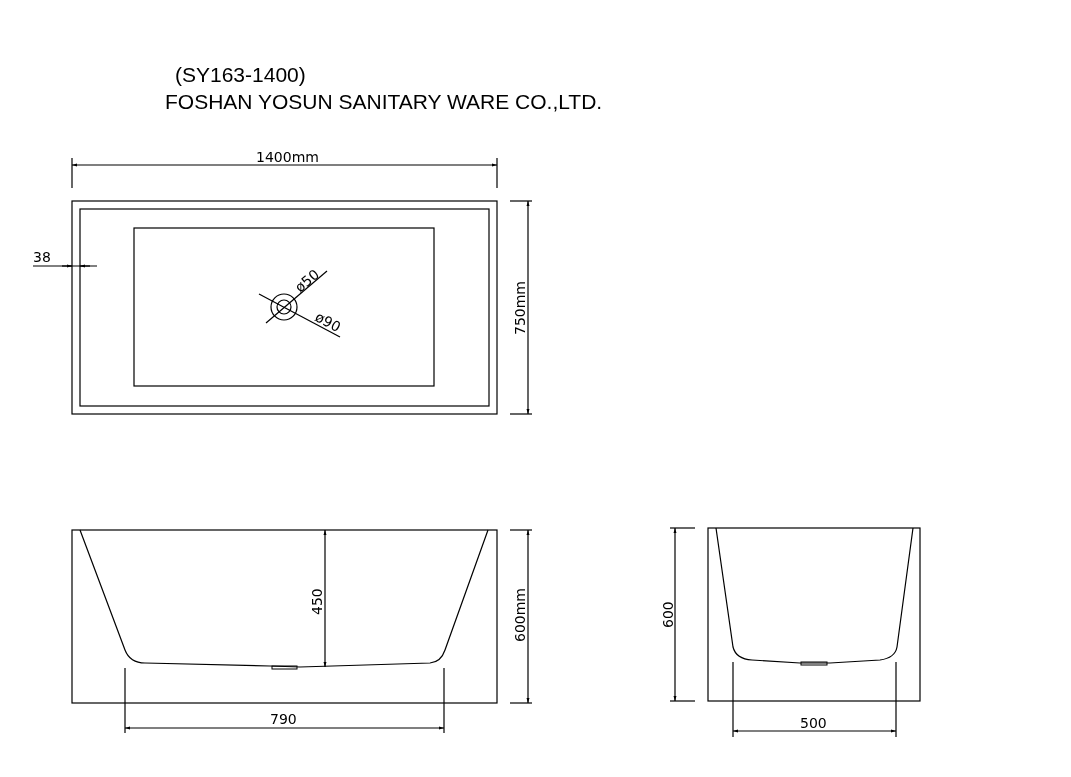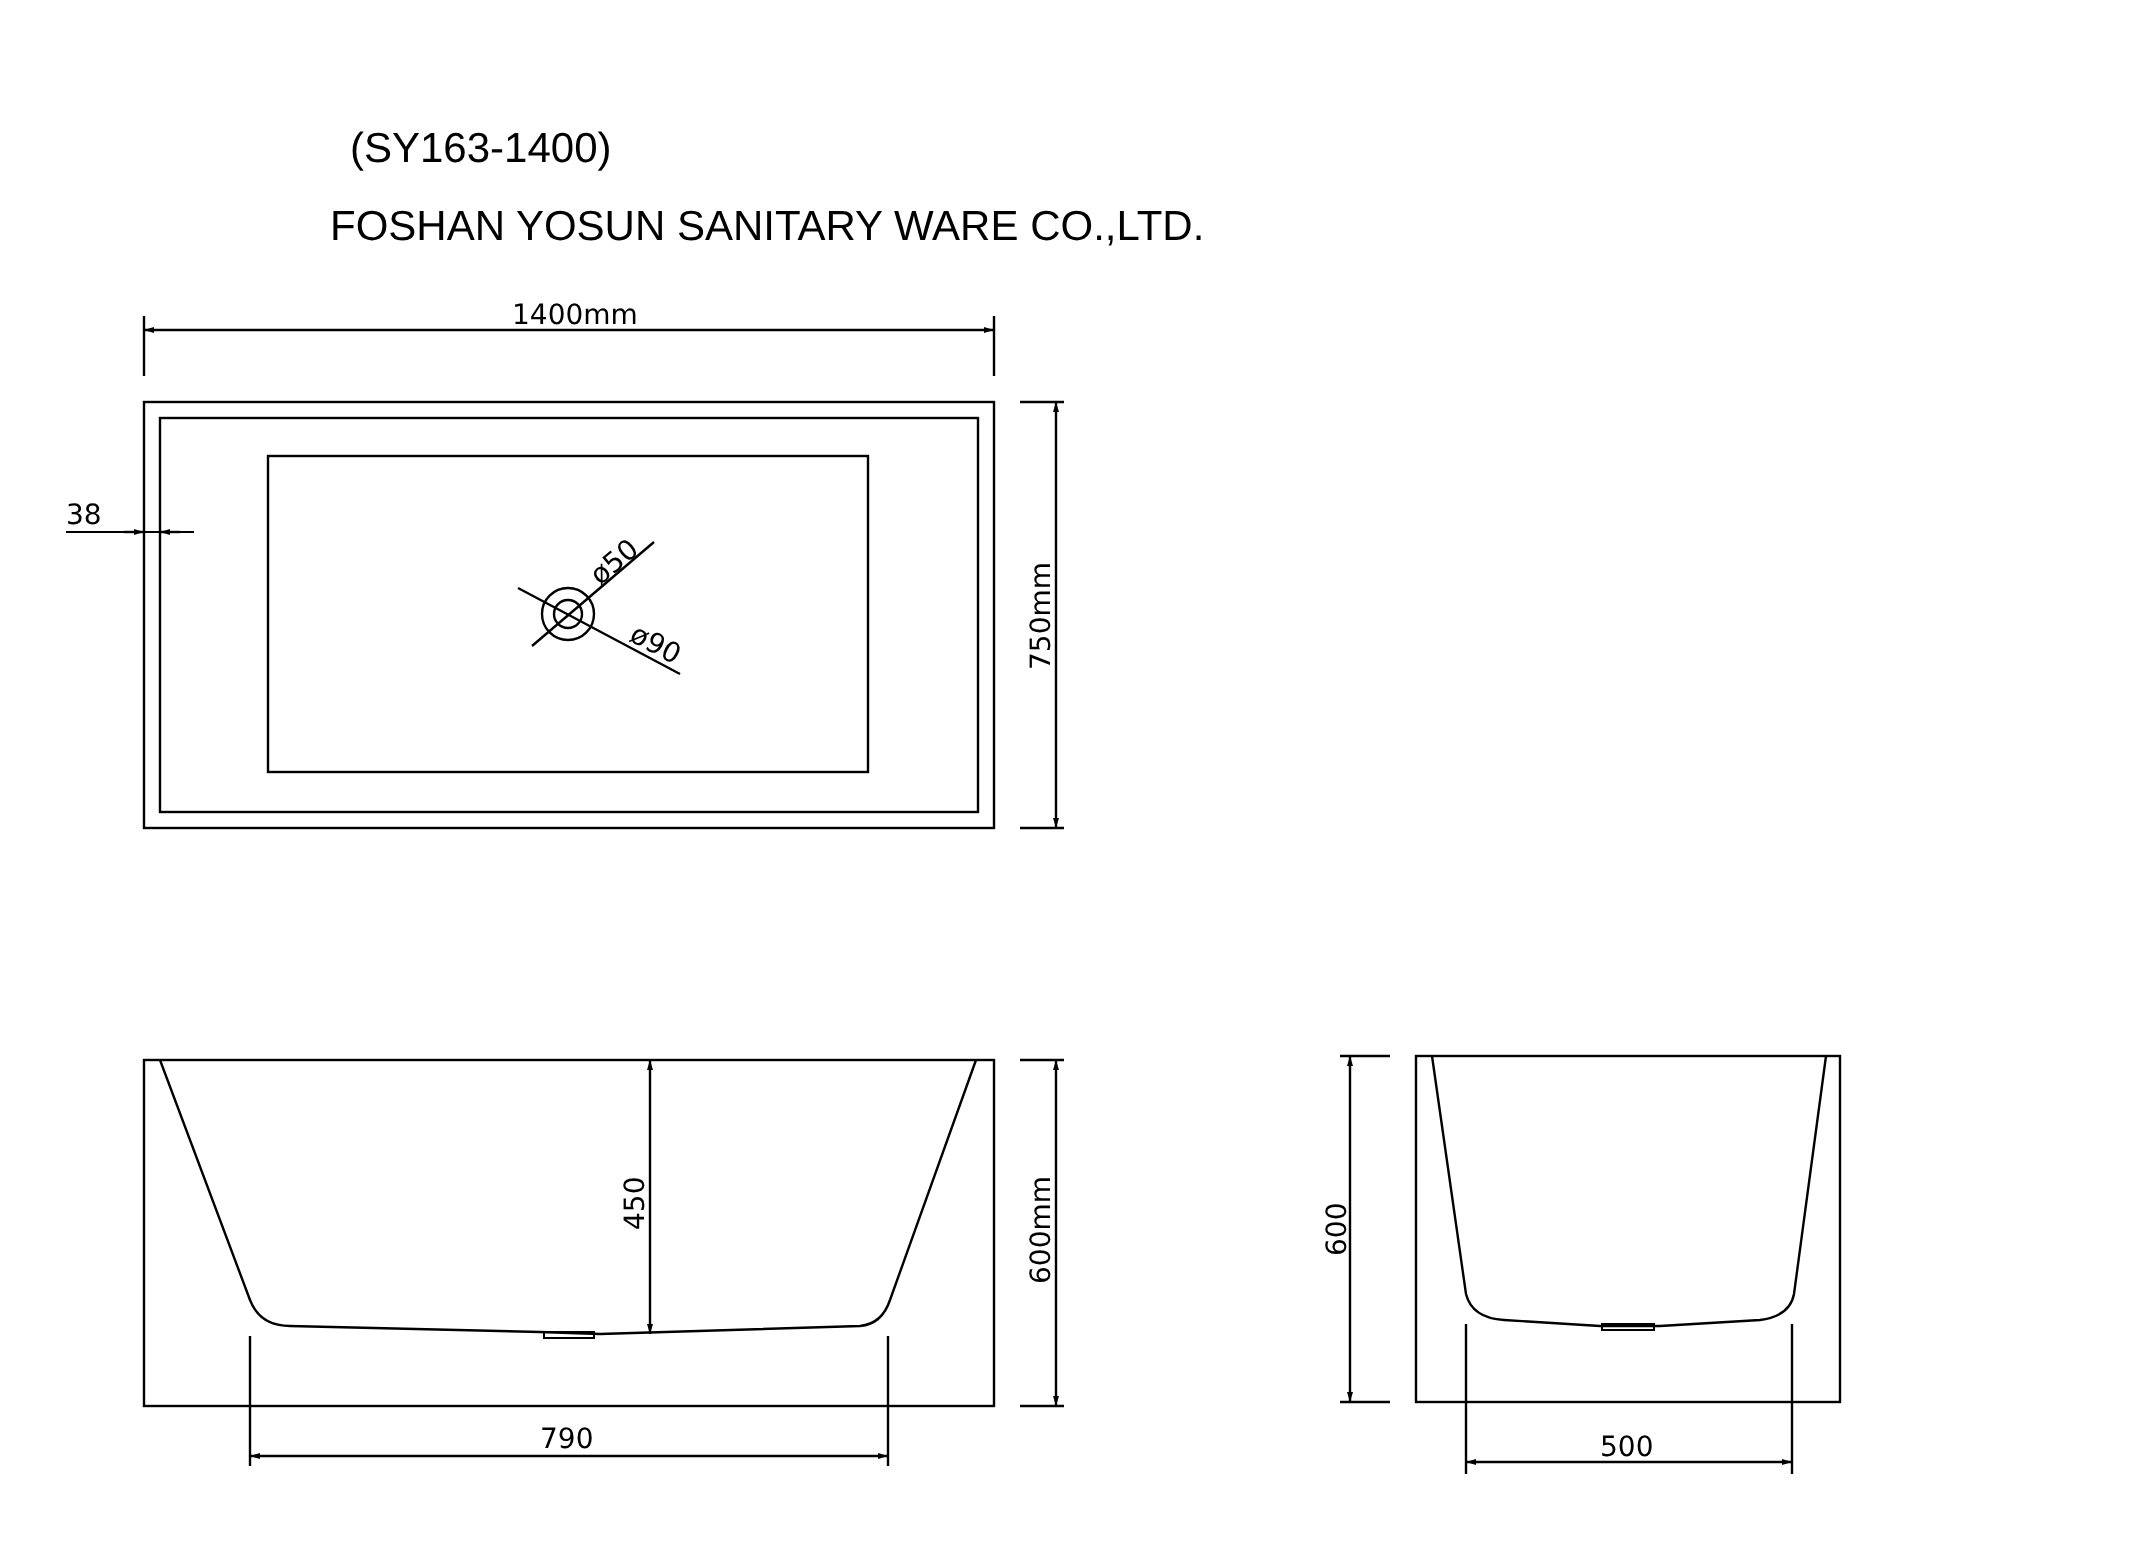--- a/index.html
+++ b/index.html
@@ -1,19 +1,19 @@
 <!DOCTYPE html>
 <html><head>
   <meta charset="utf-8">
   <style>
     html, body { margin: 0; padding: 0; background: #ffffff; }
     body { width: 1071px; height: 777px; position: relative; overflow: hidden; }
     .title { position: absolute; font-family: "Liberation Sans", sans-serif; color: #000; font-size: 21px; line-height: 24px; white-space: nowrap; }
     #model { left: 175px; top: 63px; }
-    #company { left: 165px; top: 102px; text-align: right; }
+    #company { left: 165px; top: 90px; text-align: right; }
     svg { position: absolute; left: 0; top: 0; }
     .lbl { font-family: "DejaVu Sans", sans-serif; font-size: 14px; fill: #000; }
   </style>
 </head>
 <body>
 
 <div id="model" class="title">(SY163-1400)</div>
 <div id="company" class="title">FOSHAN YOSUN SANITARY WARE CO.,LTD.</div>
 
 <svg width="1071" height="777" viewBox="0 0 1071 777">

